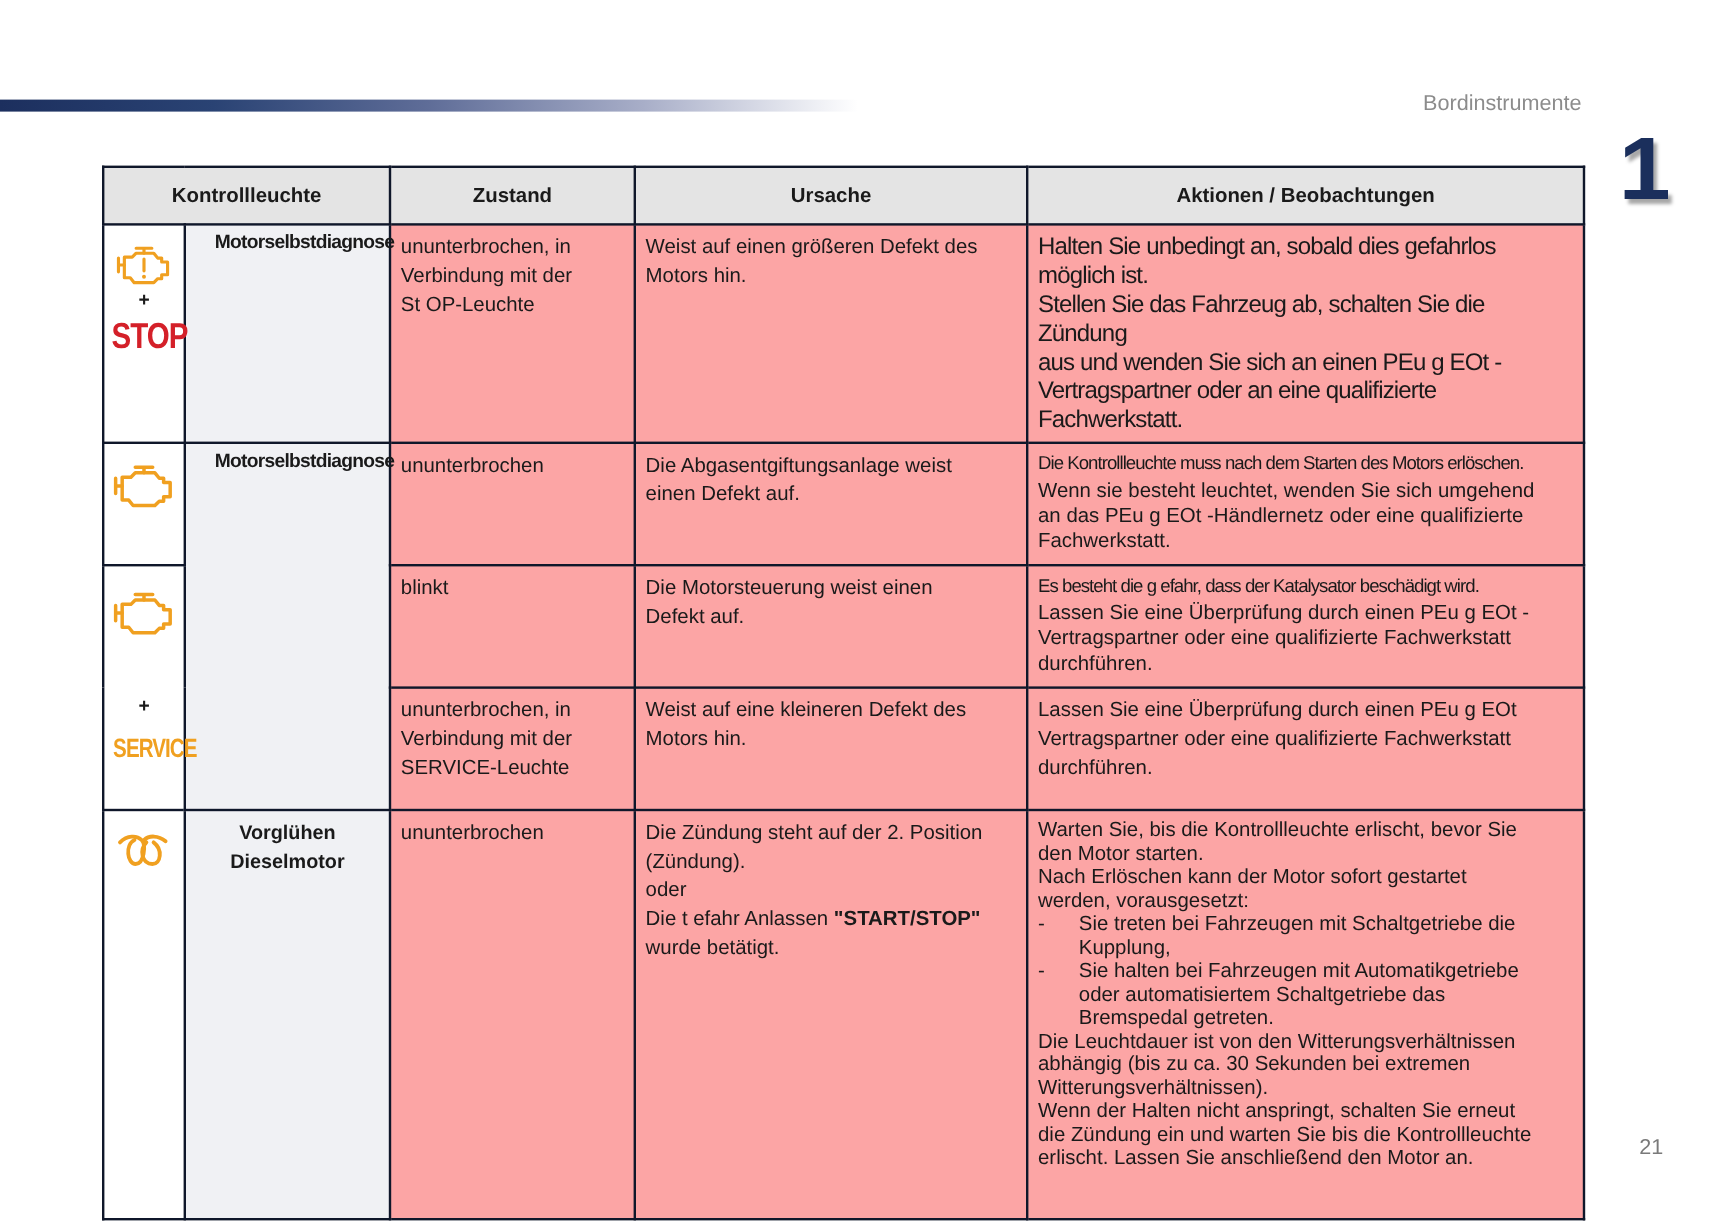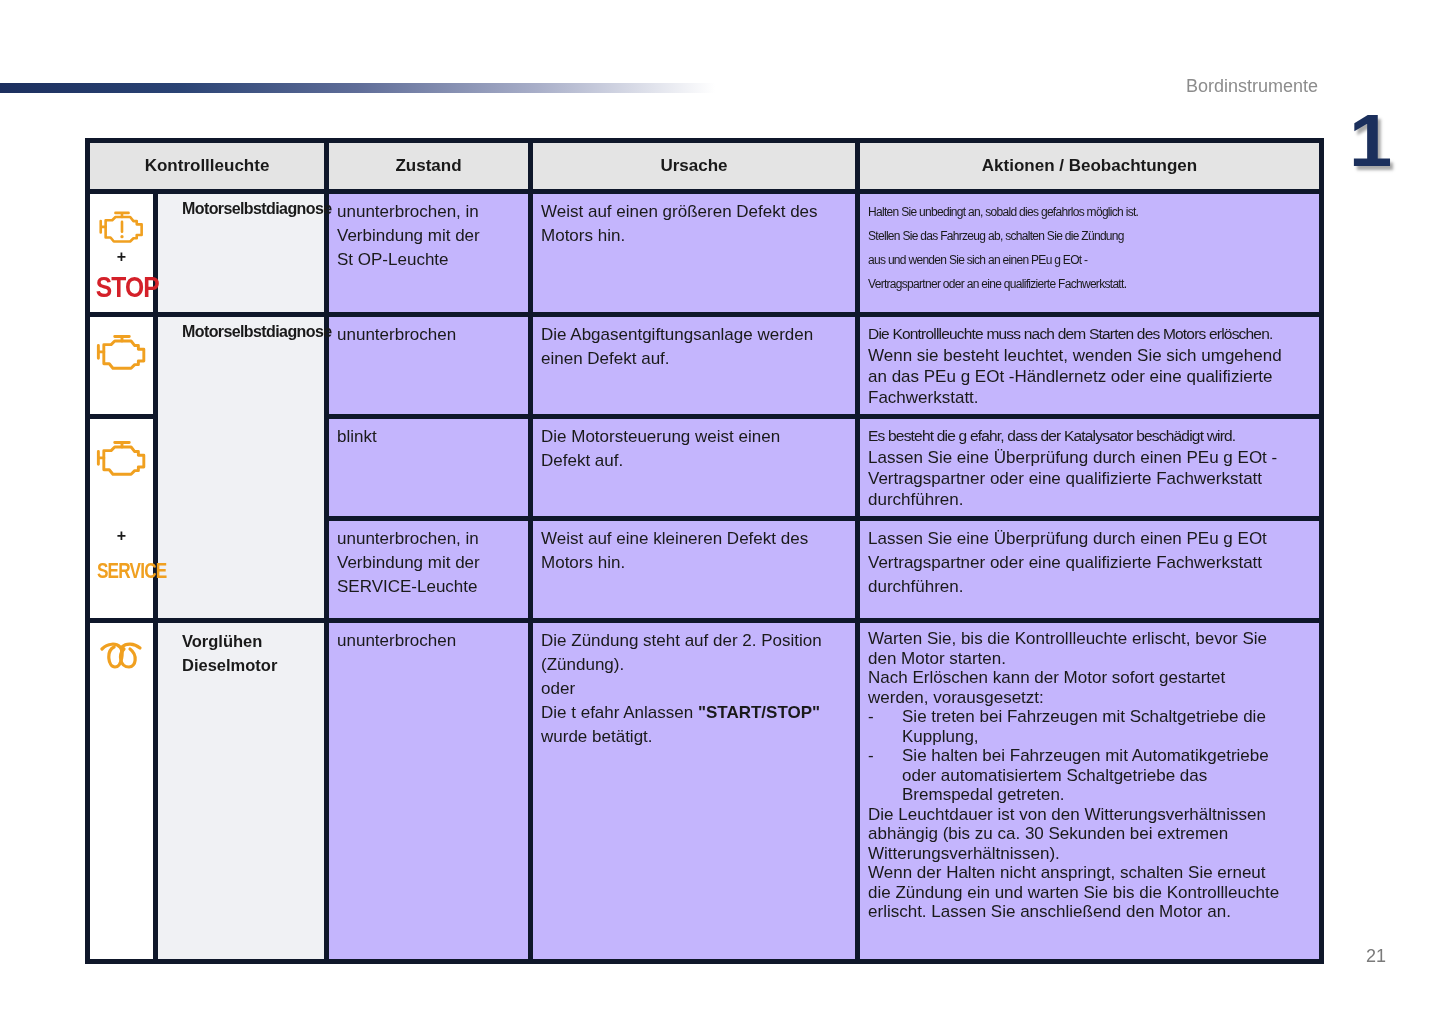--- a/index.html
+++ b/index.html
@@ -26,32 +26,32 @@
   }
   .page-number {
     position: absolute; left: 1366px; top: 946px;
     font-size: 18px; font-weight: normal; color: #7a7a7a;
   }
   table.main {
     position: absolute; left: 85px; top: 138px;
     width: 1234px; border-collapse: collapse; table-layout: fixed;
   }
   table.main th, table.main td {
-    border: 5px solid #0f172a; vertical-align: top; padding: 0;
+    border: 2px solid #0f172a; vertical-align: top; padding: 0;
   }
   table.main th {
     background: #e4e4e4; height: 46px; font-size: 17px; font-weight: bold; text-align: center; vertical-align: middle;
     color: #1a1a1a;
   }
   .icon-cell { text-align: center; background: #fff; }
-  .name-cell { background: #f0f1f4; padding: 6px 24px !important; font-weight: bold; font-size: 16.5px; }
+  .name-cell { background: #f0f1f4; padding: 6px 24px !important; font-weight: bold; font-size: 16.5px; text-align: center; }
   .name-cell.cond { font-size: 16px; letter-spacing: -0.6px; transform-origin: left; }
-  .txt { padding: 6px 8px !important; font-size: 17px; line-height: 24px; background: #c4b5fd; }
+  .txt { padding: 6px 8px !important; font-size: 17px; line-height: 24px; background: #fca5a5; }
   .txt.tight { line-height: 19.5px; }
-  .cond-line { font-size: 12px; letter-spacing: -0.7px; line-height: 22px; display: block; }
+  .cond-line { font-size: 20px; letter-spacing: -0.7px; line-height: 22px; display: block; }
   .small-cond { font-size: 15.5px; letter-spacing: -0.8px; line-height: 22px; display:block; }
   .bullet { display: flex; }
   .bullet .dash { width: 34px; flex: none; }
   .plus { font-size: 16px; font-weight: bold; display: block; line-height: 18px; }
   .stop-label { color: #d42029; font-weight: bold; font-size: 30px; letter-spacing: -1px; display:block; line-height: 30px; transform: scaleX(0.82); }
   .service-label { color: #f0a020; font-weight: bold; font-size: 22px; letter-spacing: -1px; display:block; line-height: 24px; transform: scaleX(0.78); }
   svg.engine { display:block; margin: 0 auto; }
   b.strong { font-weight: bold; }
 </style>
 </head>
@@ -119,21 +119,21 @@
             <path d="M4 16 V30 M4 23 H10"></path>
             <path d="M10 15 H18 L22 11 H40 L44 16 H48 V20 H54 V33 H48 V37 H44 L40 41 H20 L16 36 H10 Z"></path>
           </g>
         </svg>
       </td>
       <td class="name-cell cond" rowspan="3">Motorselbstdiagnose</td>
       <td class="txt">
         <div>ununterbrochen</div>
       </td>
       <td class="txt">
-        <div>Die Abgasentgiftungsanlage werden</div>
+        <div>Die Abgasentgiftungsanlage weist</div>
         <div>einen Defekt auf.</div>
       </td>
       <td class="txt tight">
         <span class="small-cond">Die Kontrollleuchte muss nach dem Starten des Motors erlöschen.</span>
         <div style="line-height:21px">Wenn sie besteht leuchtet, wenden Sie sich umgehend</div>
         <div style="line-height:21px">an das PEu g EOt -Händlernetz oder eine qualifizierte</div>
         <div style="line-height:21px">Fachwerkstatt.</div>
       </td>
     </tr>
 

